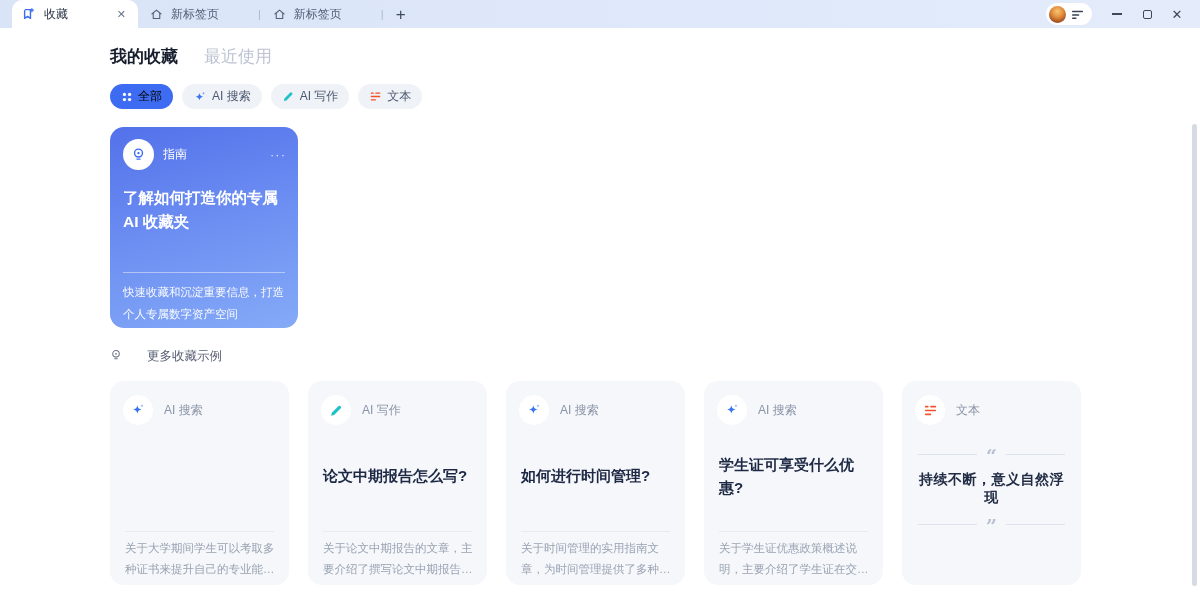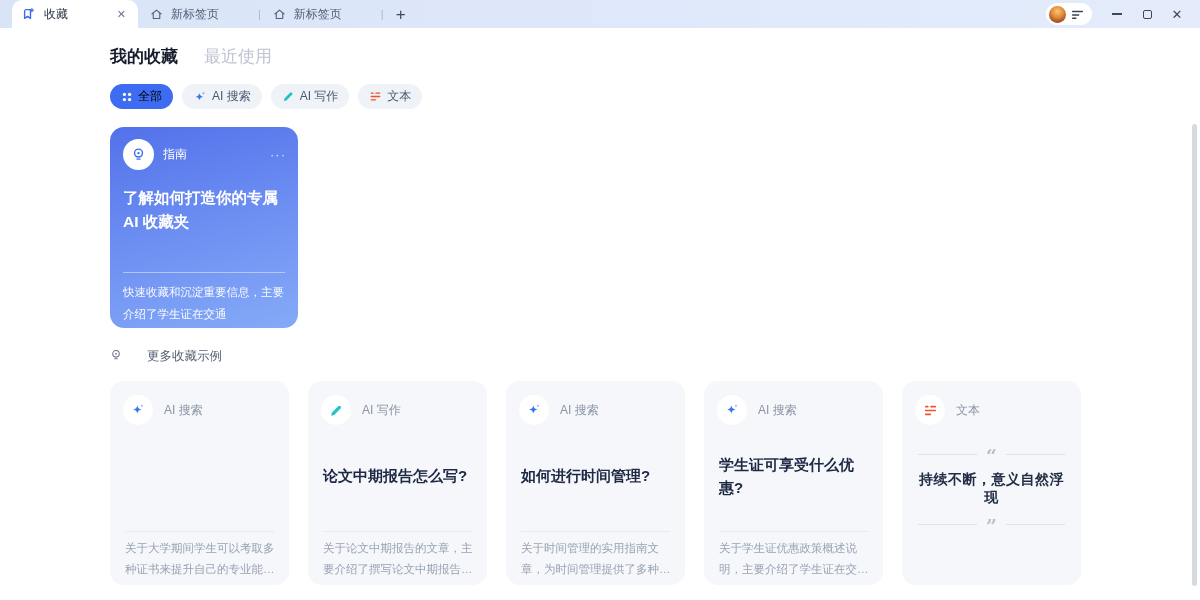--- a/index.html
+++ b/index.html
@@ -212,21 +212,21 @@
           <circle cx="12" cy="10" r="1.7" fill="#3b6cf0" stroke="none"></circle>
           <path d="M9.8 18.5h4.4"></path>
         </svg>
       </span>
     </span>
     <span class="gc-badge">指南</span>
     <span class="gc-more">···</span>
   </div>
   <div class="gc-title">了解如何打造你的专属 AI 收藏夹</div>
   <div class="gc-divider"></div>
-  <div class="gc-desc">快速收藏和沉淀重要信息，主要介绍了学生证在交通</div>
+  <div class="gc-desc">快速收藏和沉淀重要信息，打造个人专属数字资产空间</div>
 </div>
 
 <div class="section-header">
   <span>
     <svg width="14" height="14" viewBox="0 0 24 24" fill="none" stroke="#6b7485" stroke-width="1.8" stroke-linecap="round">
       <circle cx="12" cy="10" r="5.6"></circle>
       <circle cx="12" cy="10" r="1.5" fill="#6b7485" stroke="none"></circle>
       <path d="M9.8 18.5h4.4"></path>
     </svg>
   </span>

